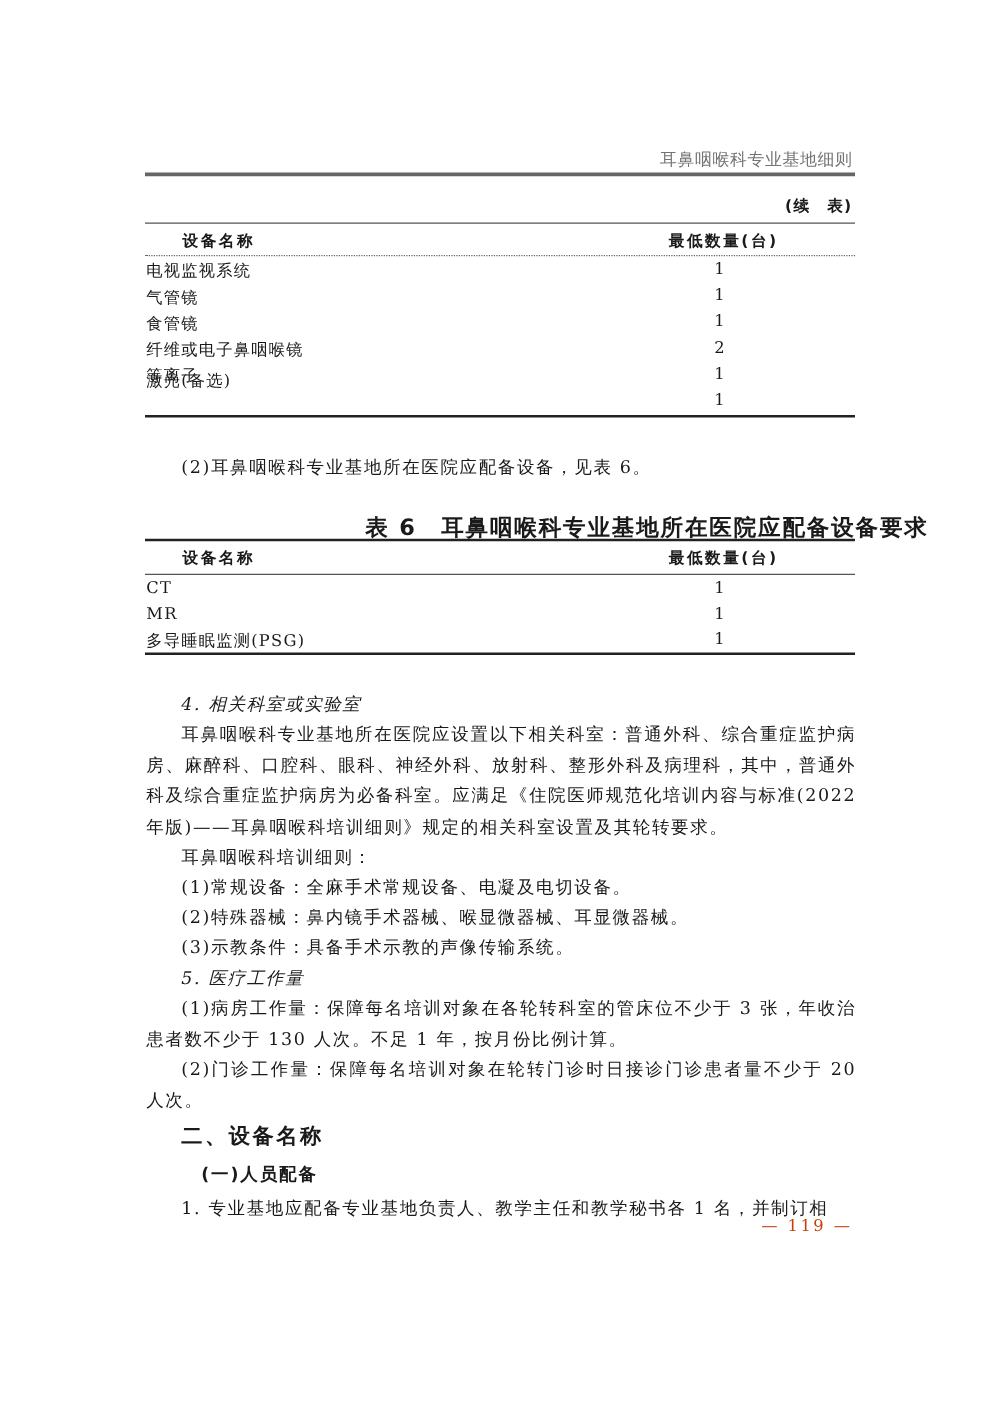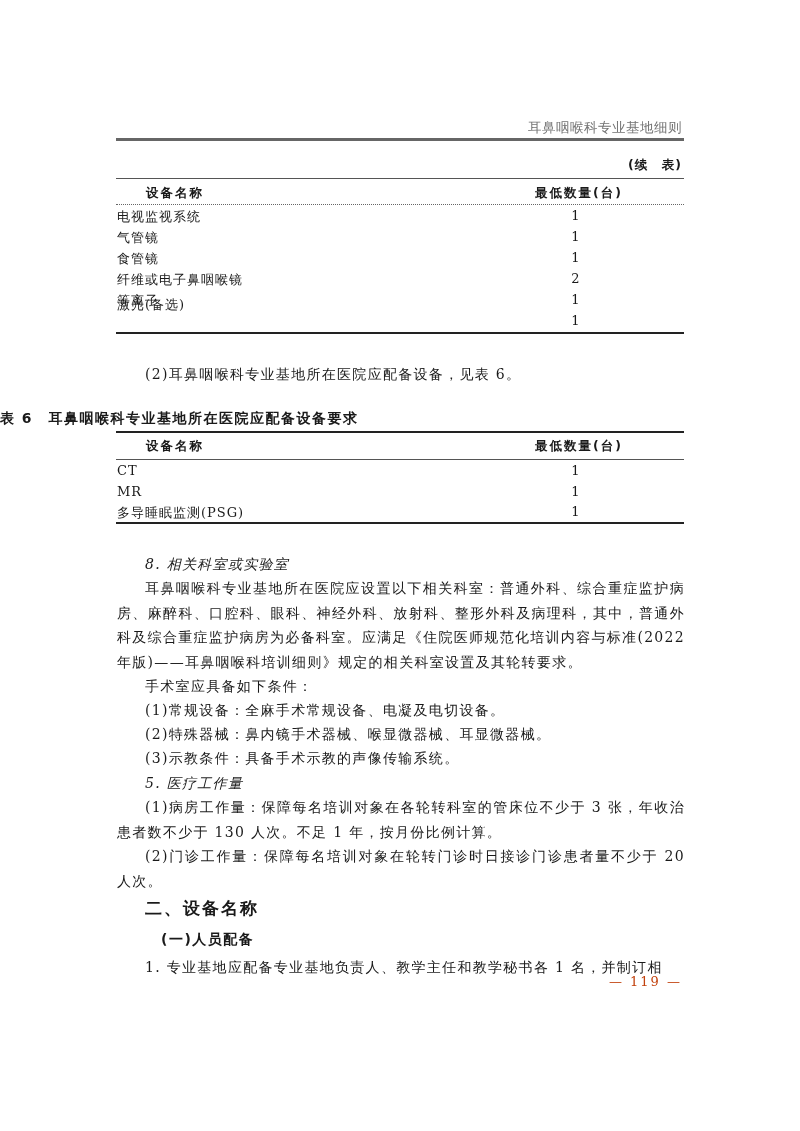--- a/index.html
+++ b/index.html
@@ -12,21 +12,21 @@
   .rule-solid { height: 1px; background: #555; }
   .rule-dotted { height: 0; border-top: 1px dotted #666; }
   .rule-thick { height: 2px; background: #222; }
   .cont { right: 118px; top: 157px; font-size: 12.5px; font-family: "DejaVu Sans", sans-serif; font-weight: bold; letter-spacing: 1px; }
   .th { font-size: 12.5px; font-family: "DejaVu Sans", sans-serif; font-weight: bold; letter-spacing: 2px; }
   .th-name { left: 146px; }
   .th-qty { left: 535px; }
   .td { font-size: 13px; letter-spacing: 1px; }
   .td-name { left: 117px; }
   .td-qty { left: 571px; width: 10px; text-align: center; }
-  .caption { left: 0; width: 743px; text-align: left; top: 410px; font-size: 14px; font-family: "DejaVu Sans", sans-serif; font-weight: bold; letter-spacing: 1.5px; }
+  .caption { left: 0; width: 743px; text-align: right; top: 410px; font-size: 18px; font-family: "DejaVu Sans", sans-serif; font-weight: bold; letter-spacing: 1.5px; }
   .para { left: 117px; width: 568px; font-size: 14px; line-height: 24.5px; text-align: justify; letter-spacing: 1.3px; }
   .indent { text-indent: 28px; }
   .sub-h { font-family: "DejaVu Serif", serif; font-style: italic; }
   .sec-h { left: 145px; top: 897px; font-size: 17px; font-weight: bold; letter-spacing: 2px; font-family: "DejaVu Sans", sans-serif; }
   .subsec-h { left: 145px; top: 931px; font-size: 14px; font-weight: bold; letter-spacing: 1.5px; font-family: "DejaVu Sans", sans-serif; margin-left: 16px; }
   .page-num { right: 118px; top: 974px; font-size: 13px; letter-spacing: 2px; color: #c2410c; }
 </style>
 </head>
 <body>
 
@@ -66,23 +66,23 @@
 <div>
   <div class="abs td td-name" style="top:463px;">CT</div>
   <div class="abs td td-qty" style="top:463px;">1</div>
   <div class="abs td td-name" style="top:484px;">MR</div>
   <div class="abs td td-qty" style="top:484px;">1</div>
   <div class="abs td td-name" style="top:504px;">多导睡眠监测(PSG)</div>
   <div class="abs td td-qty" style="top:504px;">1</div>
 </div>
 <div class="abs rule rule-thick" style="top:522px;"></div>
 
-<div class="abs para indent sub-h" style="top:552px;">8. 相关科室或实验室</div>
+<div class="abs para indent sub-h" style="top:552px;">4. 相关科室或实验室</div>
 <div class="abs para indent" style="top:576px;">耳鼻咽喉科专业基地所在医院应设置以下相关科室：普通外科、综合重症监护病房、麻醉科、口腔科、眼科、神经外科、放射科、整形外科及病理科，其中，普通外科及综合重症监护病房为必备科室。应满足《住院医师规范化培训内容与标准(2022 年版)——耳鼻咽喉科培训细则》规定的相关科室设置及其轮转要求。</div>
-<div class="abs para indent" style="top:674px;">手术室应具备如下条件：</div>
+<div class="abs para indent" style="top:674px;">耳鼻咽喉科培训细则：</div>
 <div class="abs para indent" style="top:698px;">(1)常规设备：全麻手术常规设备、电凝及电切设备。</div>
 <div class="abs para indent" style="top:722px;">(2)特殊器械：鼻内镜手术器械、喉显微器械、耳显微器械。</div>
 <div class="abs para indent" style="top:746px;">(3)示教条件：具备手术示教的声像传输系统。</div>
 
 <div class="abs para indent sub-h" style="top:771px;">5. 医疗工作量</div>
 <div class="abs para indent" style="top:795px;">(1)病房工作量：保障每名培训对象在各轮转科室的管床位不少于 3 张，年收治患者数不少于 130 人次。不足 1 年，按月份比例计算。</div>
 <div class="abs para indent" style="top:844px;">(2)门诊工作量：保障每名培训对象在轮转门诊时日接诊门诊患者量不少于 20 人次。</div>
 
 <div class="abs sec-h">二、设备名称</div>
 <div class="abs subsec-h">(一)人员配备</div>

